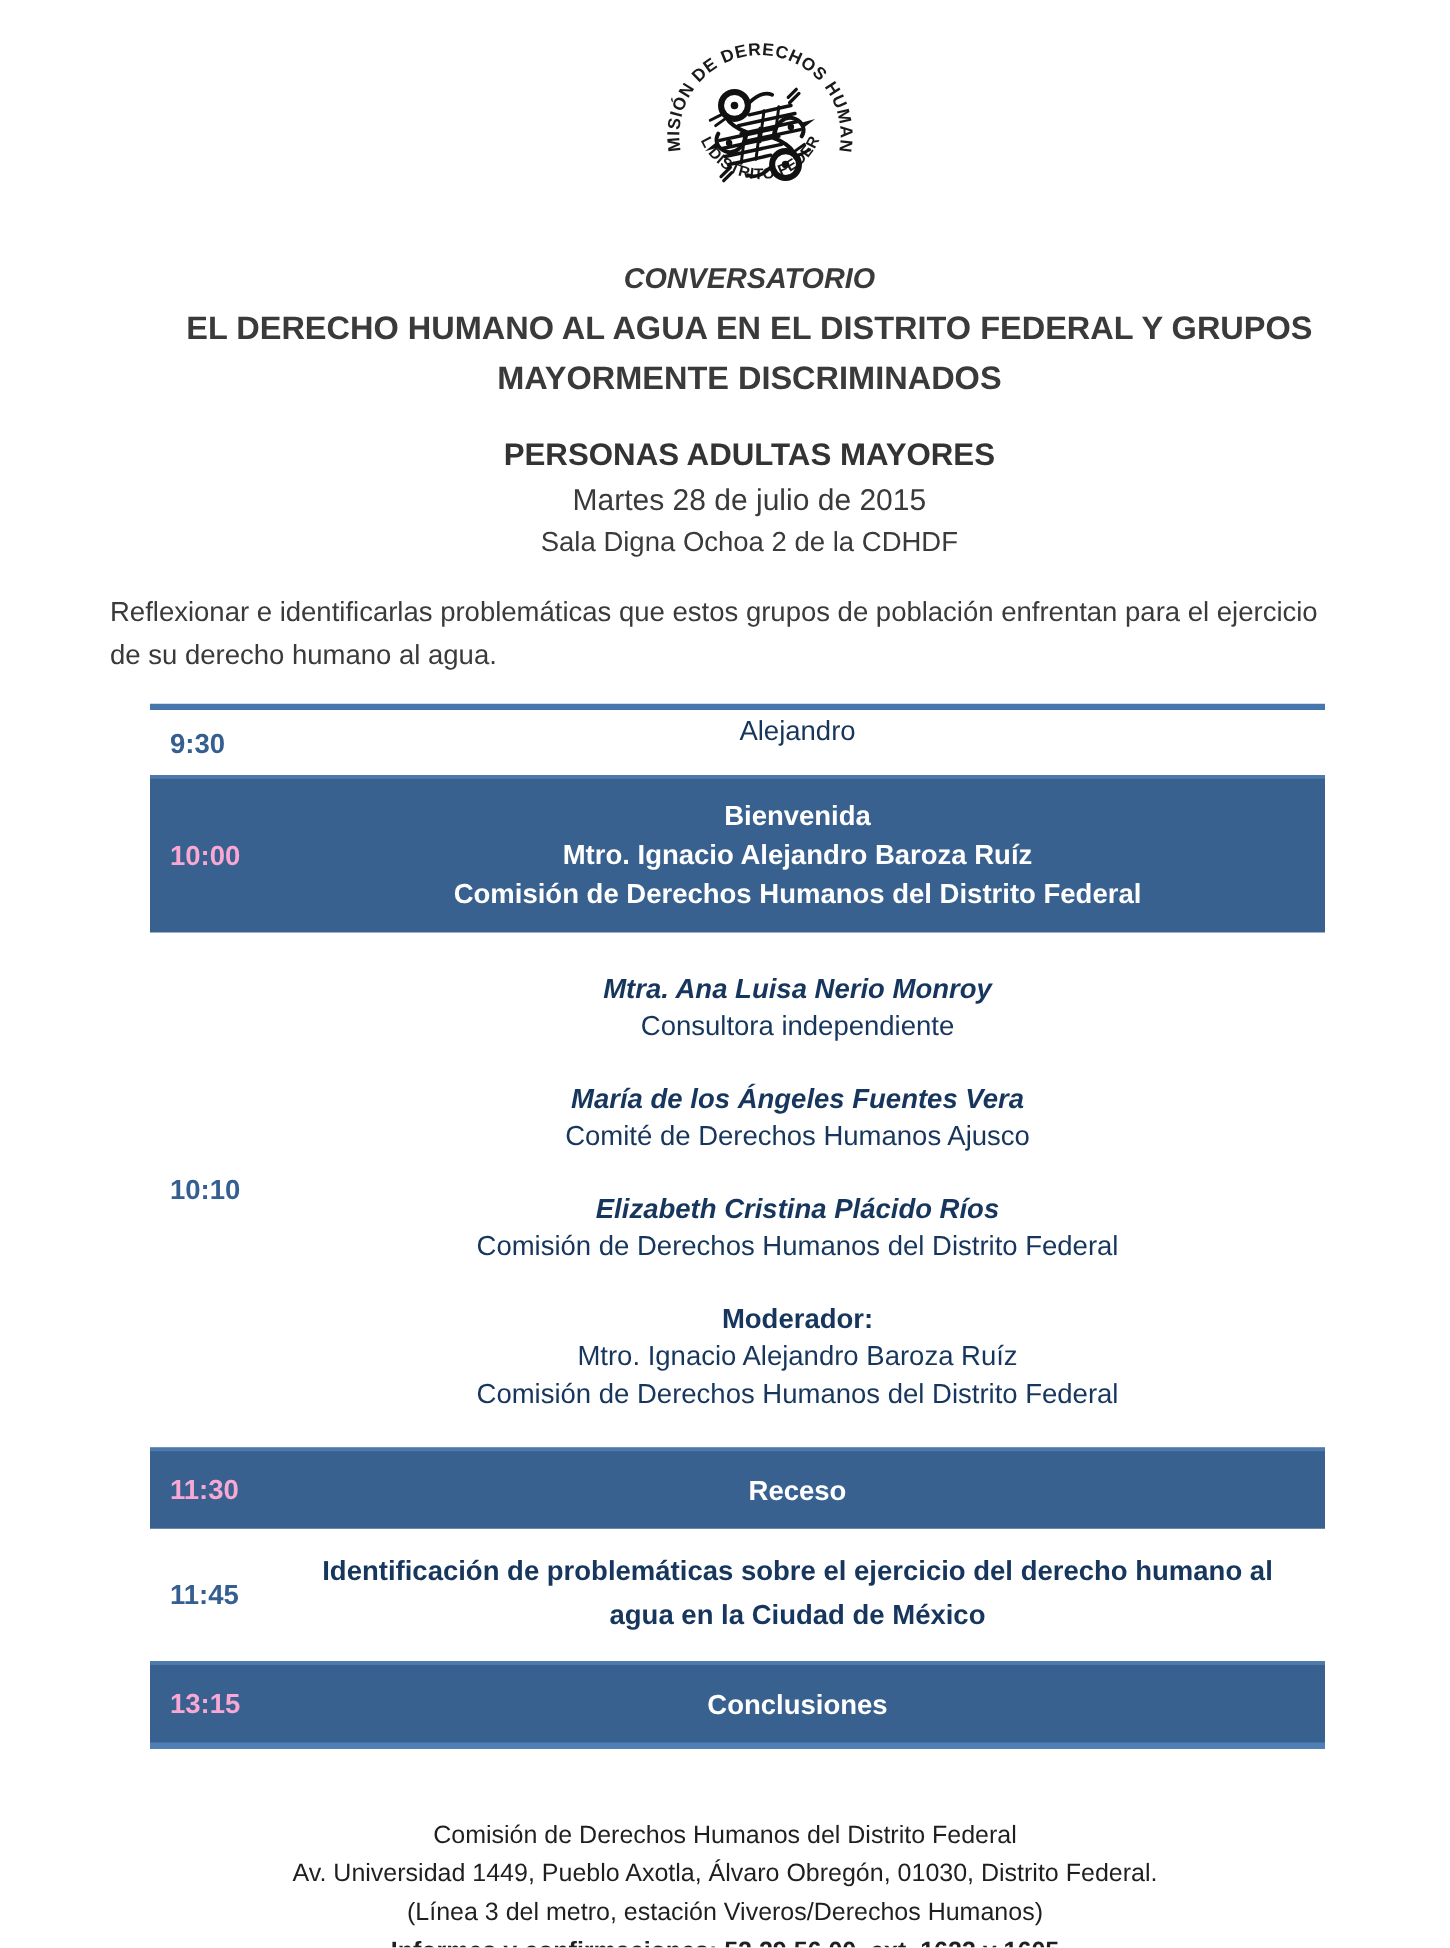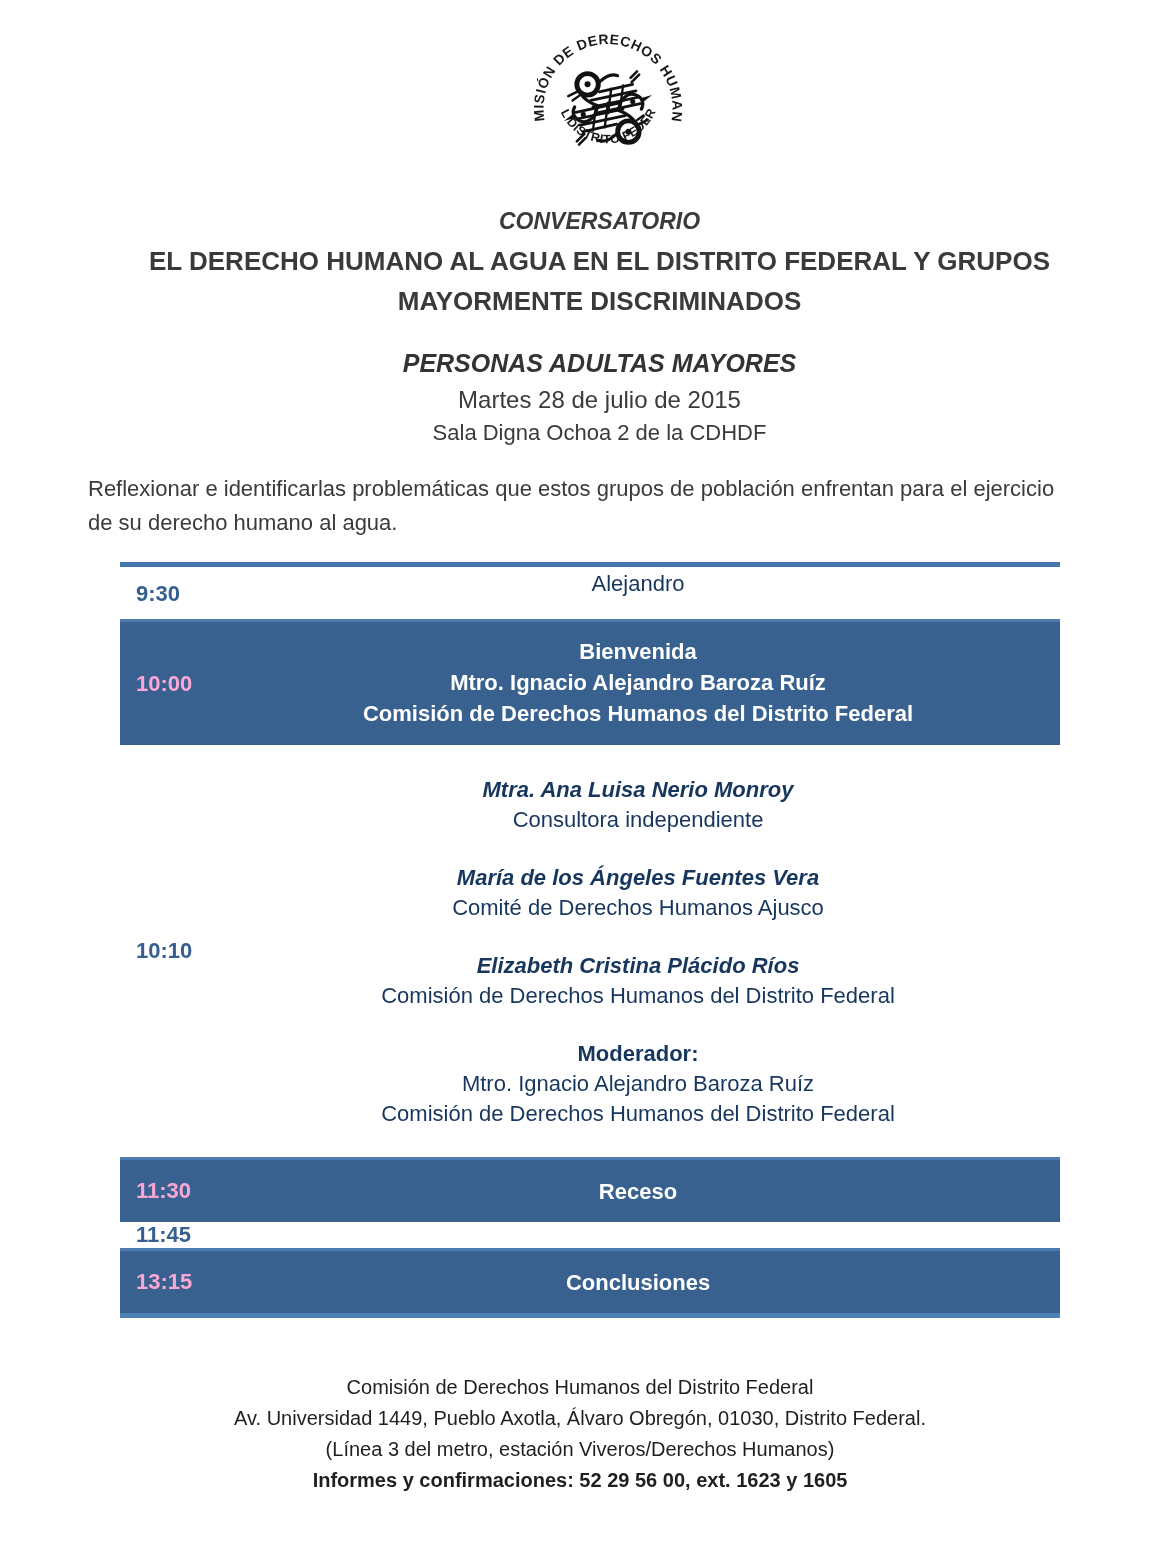--- a/index.html
+++ b/index.html
@@ -13,21 +13,21 @@
   }
   
   .logo-wrap{ text-align:center; padding-top:22px; }
   .logo-wrap svg{ display:inline-block; margin-left:56px; }
   .seal-text{ font-family:"Liberation Sans",sans-serif; font-weight:bold; fill:#1a1a1a; }
   
   .header{ text-align:center; padding-left:39px; margin-top:10px; }
   .kicker{ font-size:23px; font-weight:bold; font-style:italic; color:#3a3a3a; }
   .title-line{ font-size:26px; line-height:40px; color:#3a3a3a;font-weight:bold; }
   .title-block{ margin-top:6px; }
-  .subtitle{ font-size:25px; font-weight:bold; margin-top:28px; color:#333;font-style:italic; }
+  .subtitle{ font-size:25px; font-weight:bold; margin-top:28px; color:#333; }
   .date-line{ font-size:24px; margin-top:8px; }
   .venue-line{ font-size:22px; margin-top:6px; }
   .objective{
     text-align:left; font-size:22px; line-height:34px;
     margin:26px 100px 0 88px; color:#3a3a3a;
   }
   
   .agenda{
     width:940px; margin-left:120px; margin-top:22px;
     border-top:5px solid #4577ac;
@@ -158,20 +158,21 @@
       </div>
     </div>
 
     <div class="row row-banner row-short">
       <div class="time-cell">11:30</div>
       <div class="content-cell">Receso</div>
     </div>
 
     <div class="row row-session">
       <div class="time-cell">11:45</div>
+      <div class="content-cell">Identificación de problemáticas sobre el ejercicio del derecho humano al agua en la Ciudad de México</div>
     </div>
 
     <div class="row row-banner row-short row-last">
       <div class="time-cell">13:15</div>
       <div class="content-cell">Conclusiones</div>
     </div>
 
   </div>
 
   <div class="footer">

